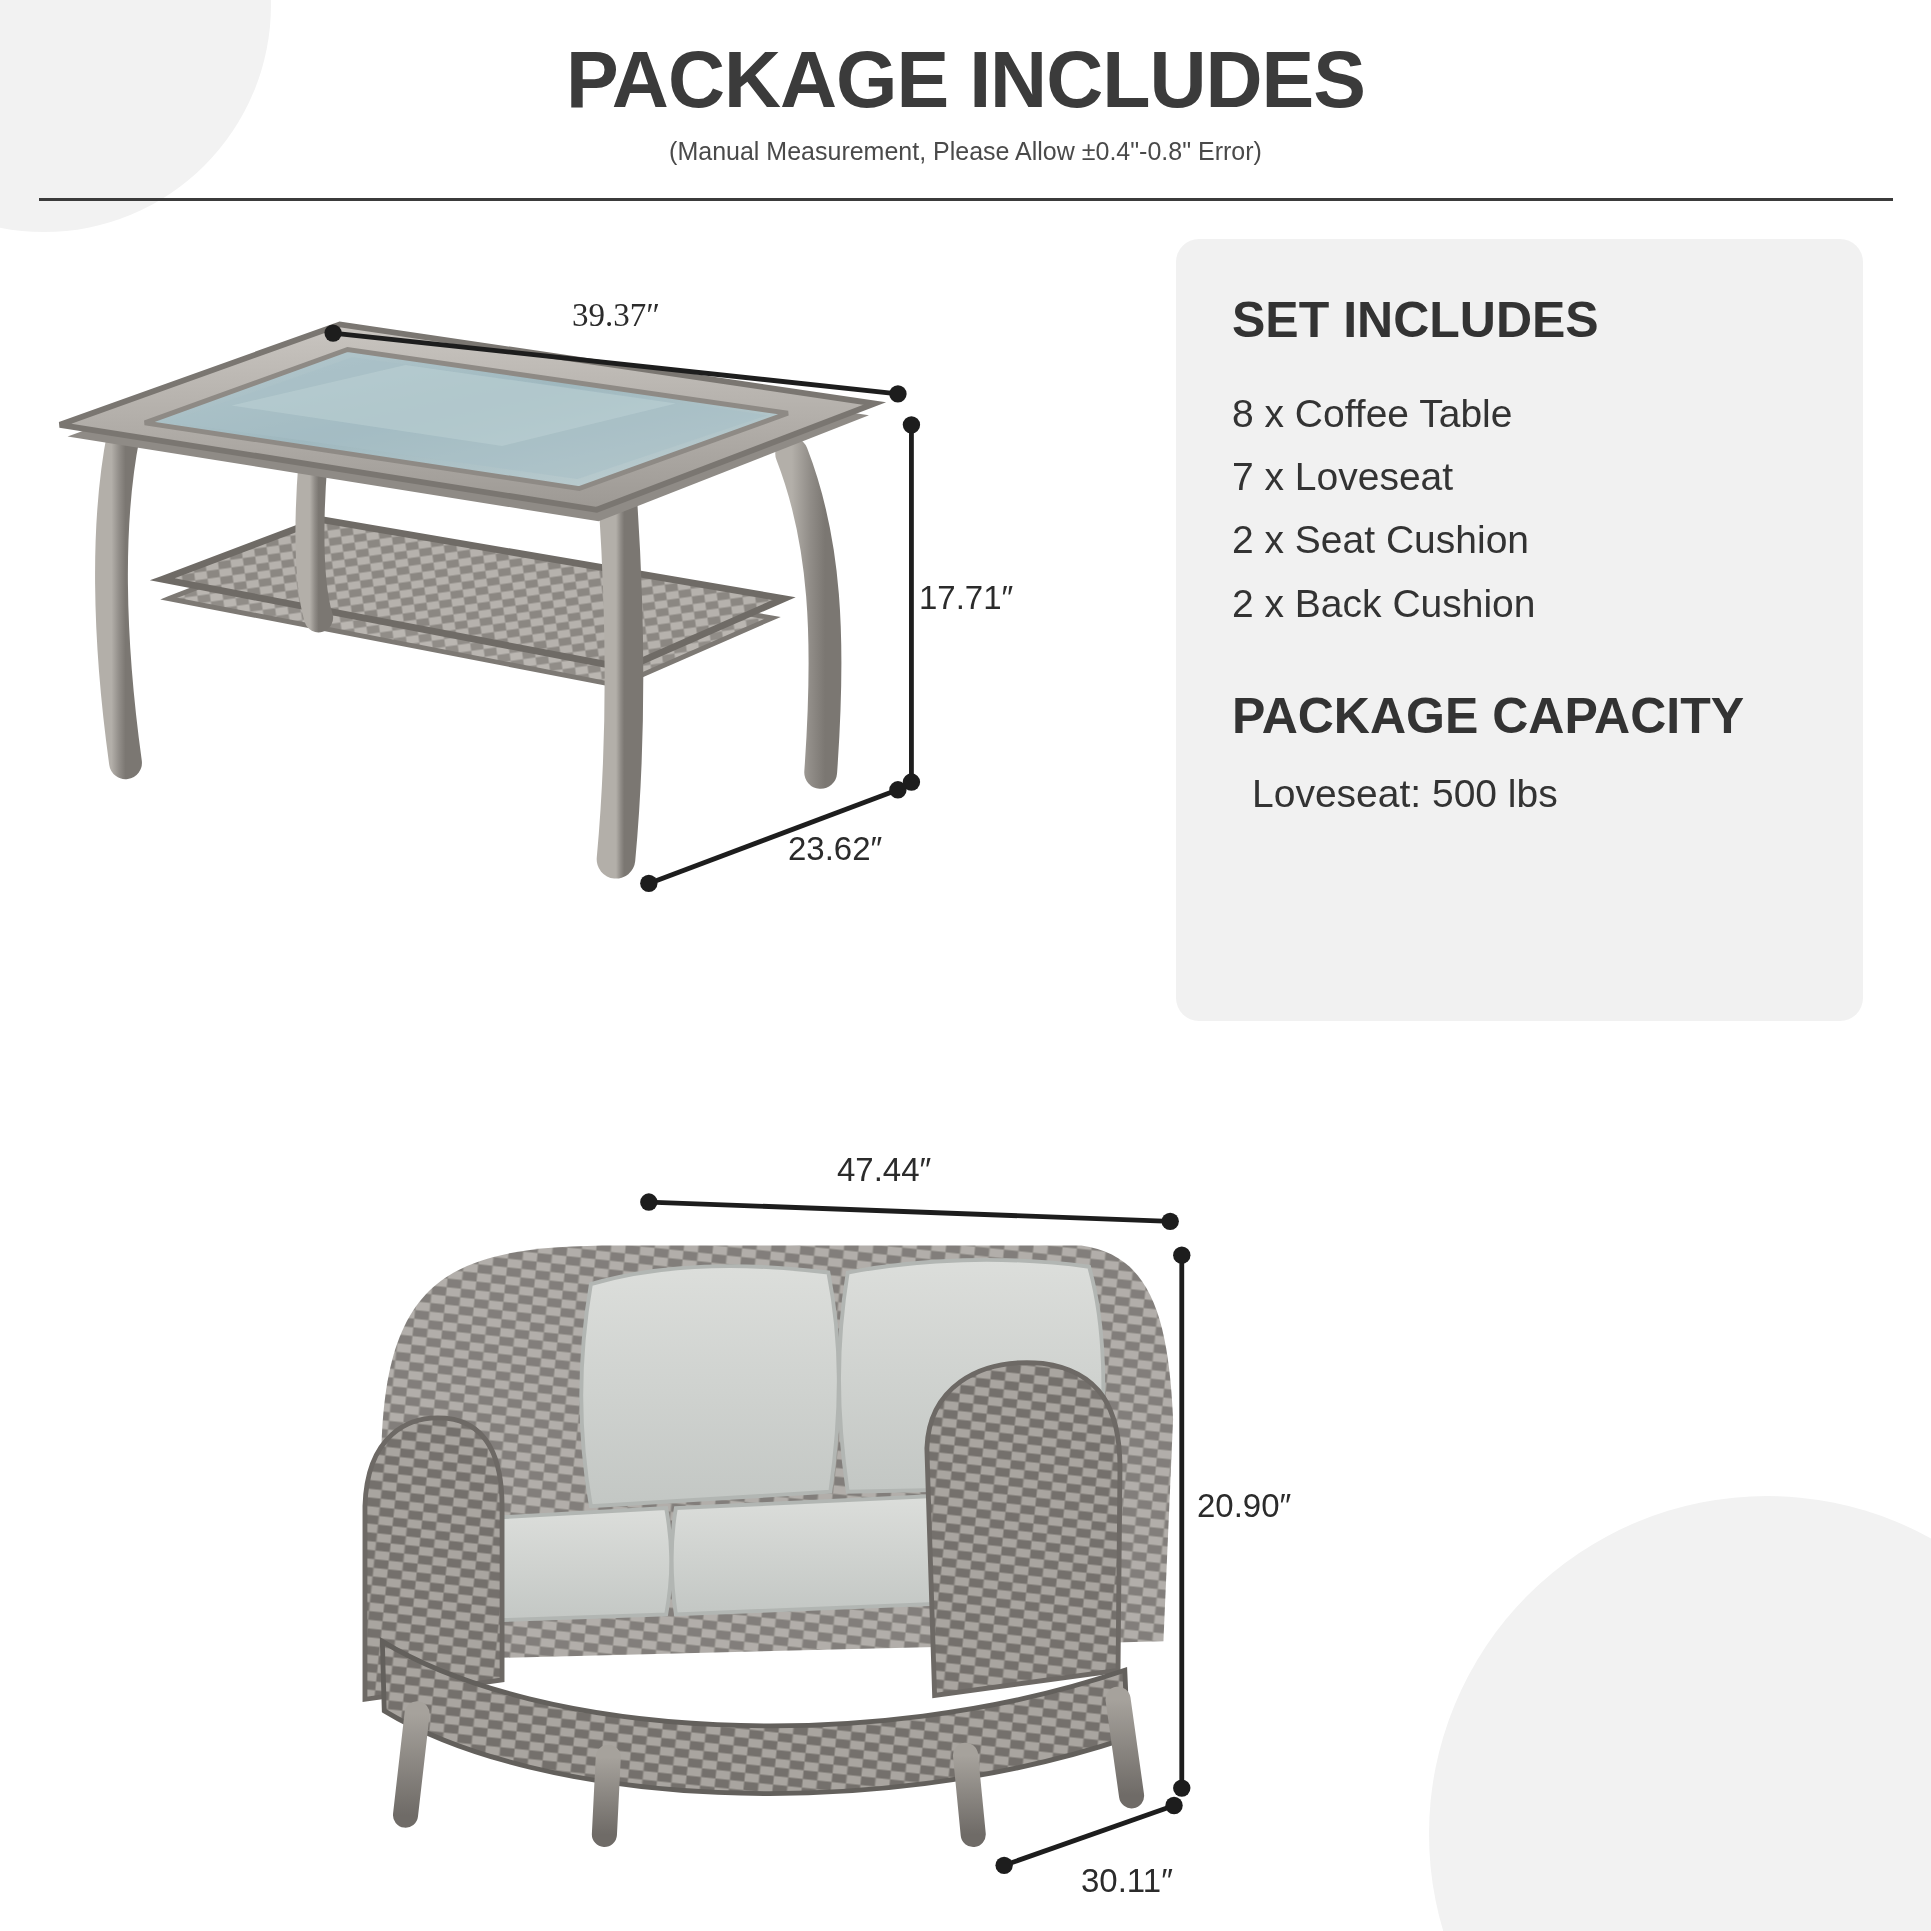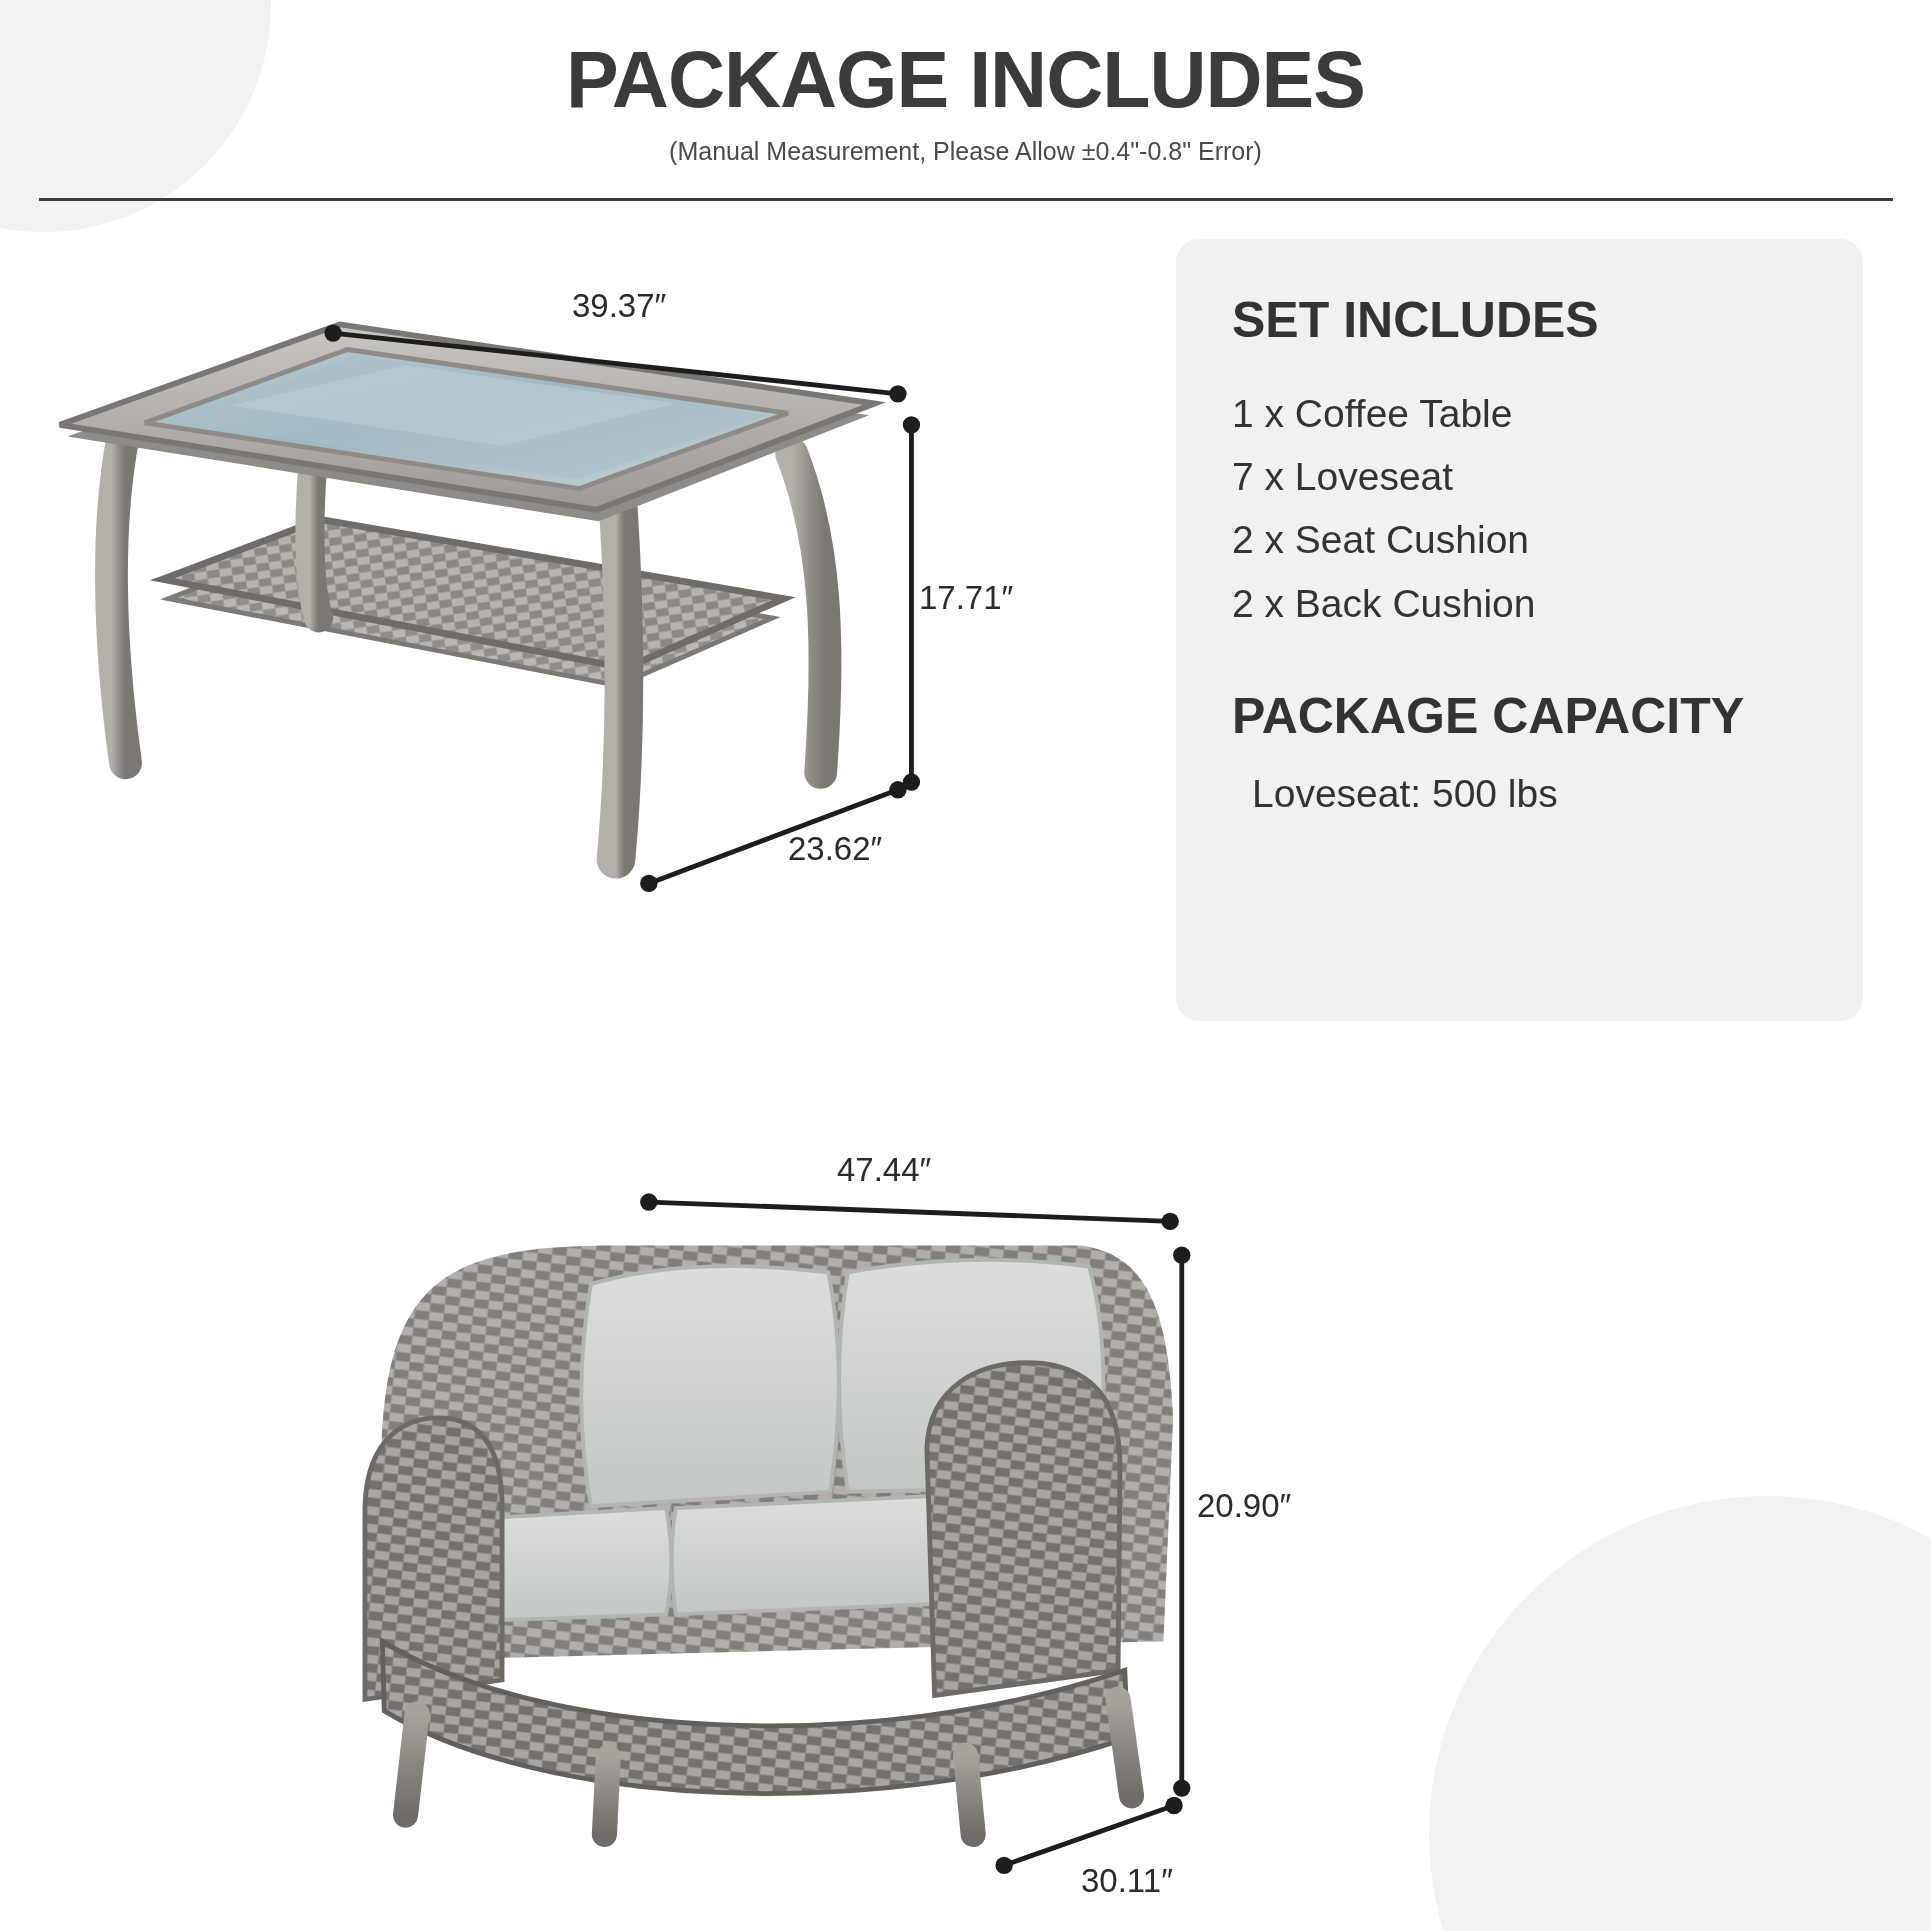--- a/index.html
+++ b/index.html
@@ -76,21 +76,21 @@
 
   <div class="header">
     <div class="title">PACKAGE INCLUDES</div>
     <div class="subtitle">(Manual Measurement, Please Allow ±0.4"-0.8" Error)</div>
   </div>
   <div class="rule"></div>
 
   <div class="panel">
     <h2>SET INCLUDES</h2>
     <ul>
-      <li>1 x Coffee Table</li>
+      <li>8 x Coffee Table</li>
       <li>7 x Loveseat</li>
       <li>2 x Seat Cushion</li>
       <li>2 x Back Cushion</li>
     </ul>
     <h2 class="weight-head">PACKAGE CAPACITY</h2>
     <div class="weight-val">Loveseat: 500 lbs</div>
   </div>
 
   <svg class="overlay" viewBox="0 0 2000 2000" xmlns="http://www.w3.org/2000/svg">
     <defs>
@@ -208,21 +208,21 @@
       <line x1="1224" y1="1300" x2="1224" y2="1852"></line>
       <circle cx="1224" cy="1300" r="9" fill="#1d1d1d" stroke="none"></circle>
       <circle cx="1224" cy="1852" r="9" fill="#1d1d1d" stroke="none"></circle>
 
       <line x1="1040" y1="1932" x2="1216" y2="1870"></line>
       <circle cx="1040" cy="1932" r="9" fill="#1d1d1d" stroke="none"></circle>
       <circle cx="1216" cy="1870" r="9" fill="#1d1d1d" stroke="none"></circle>
     </g>
   </svg>
 
-  <div class="dim" style="left:572px; top:287px;">39.37″</div>
+  <div class="dim" style="left:572px; top:297px;font-family:Liberation Serif, serif;">39.37″</div>
   <div class="dim" style="left:919px; top:579px;">17.71″</div>
   <div class="dim" style="left:788px; top:830px;">23.62″</div>
 
   <div class="dim" style="left:837px; top:1151px;">47.44″</div>
   <div class="dim" style="left:1197px; top:1487px;">20.90″</div>
   <div class="dim" style="left:1081px; top:1862px;">30.11″</div>
 
 </div>
 
 

